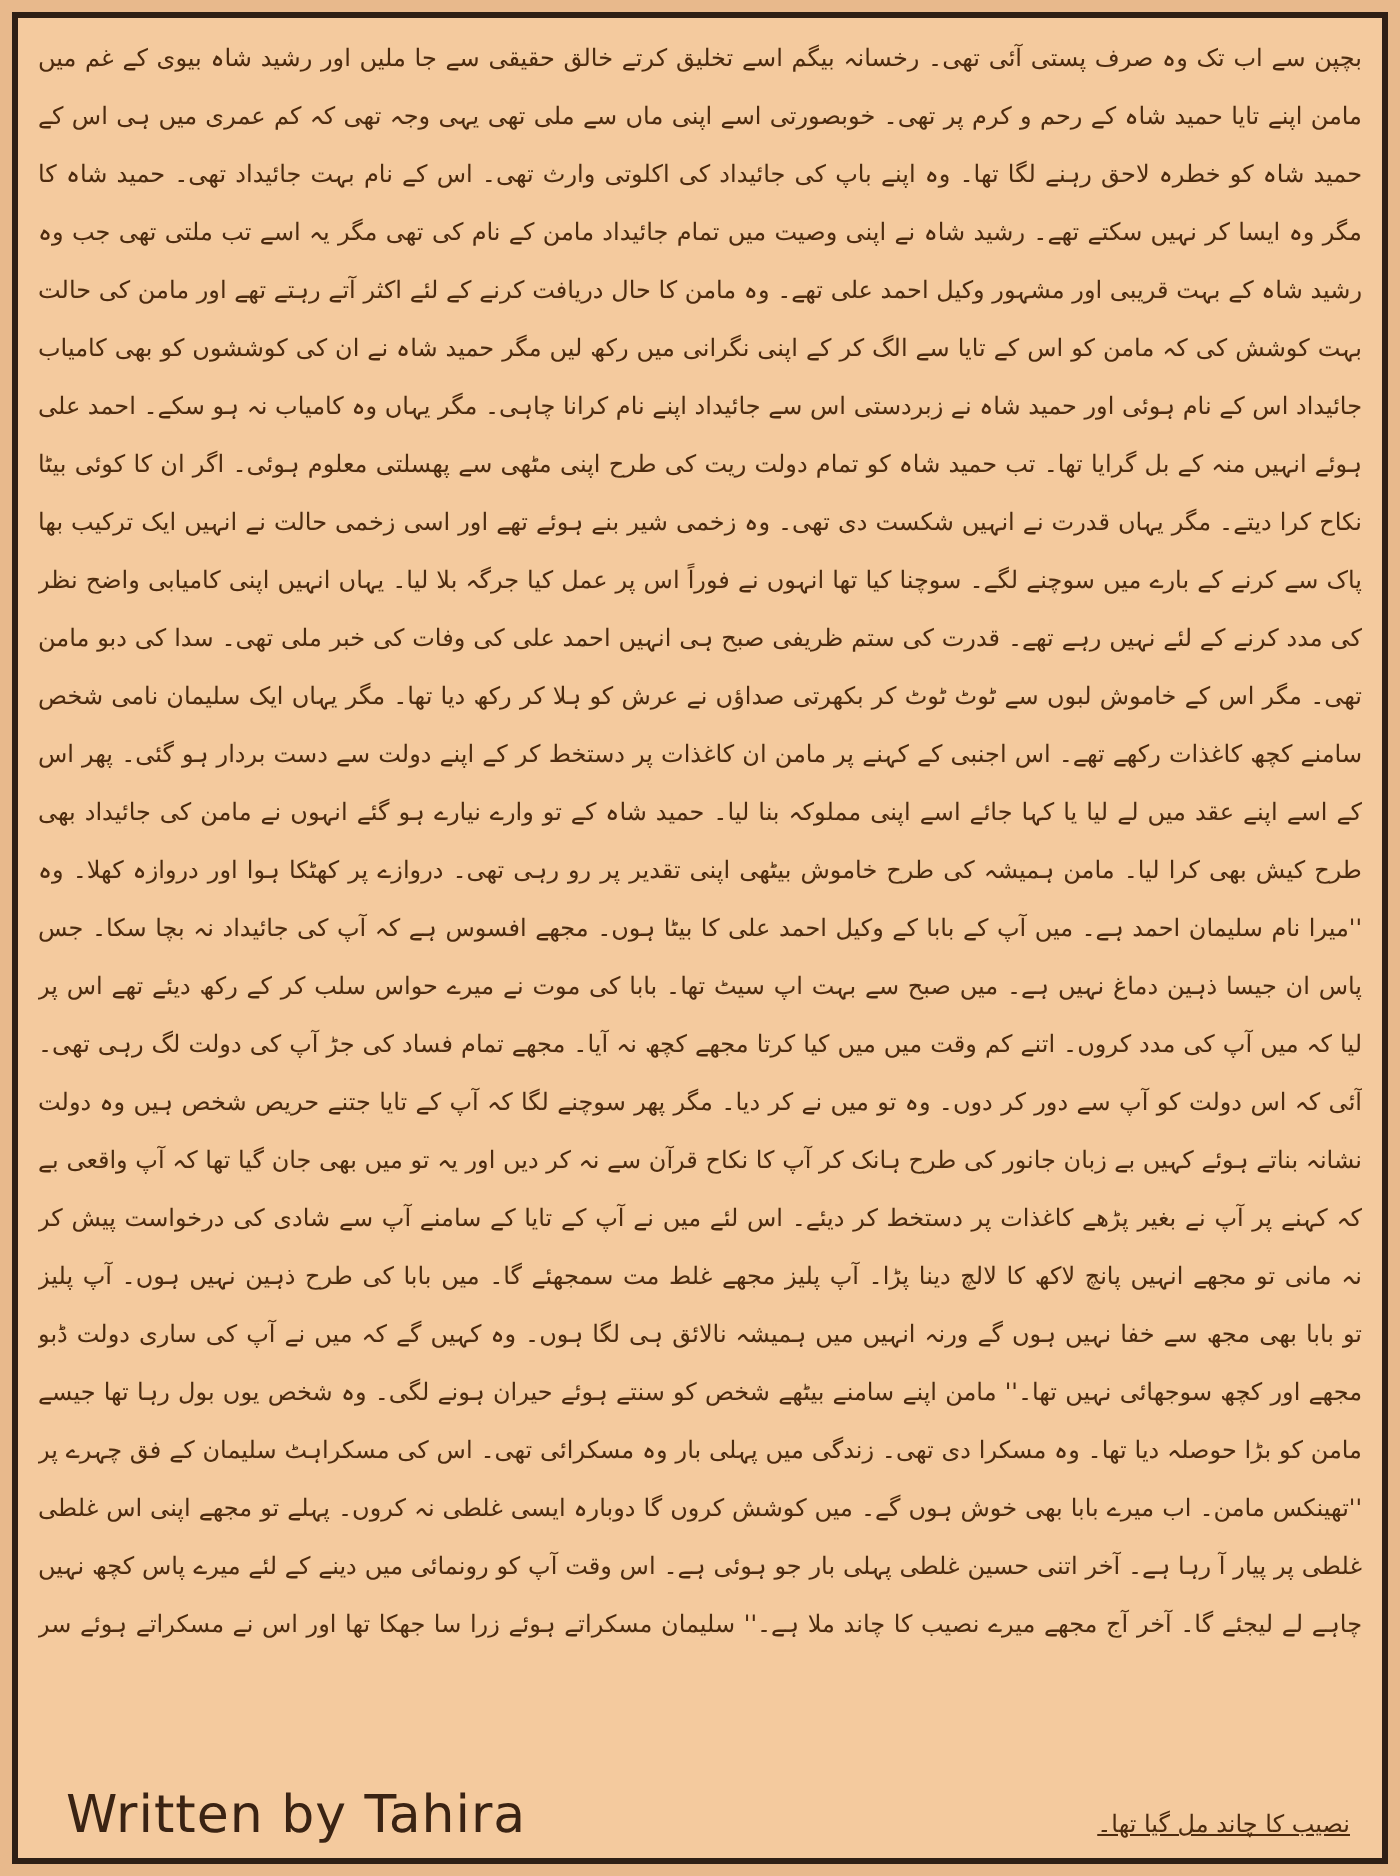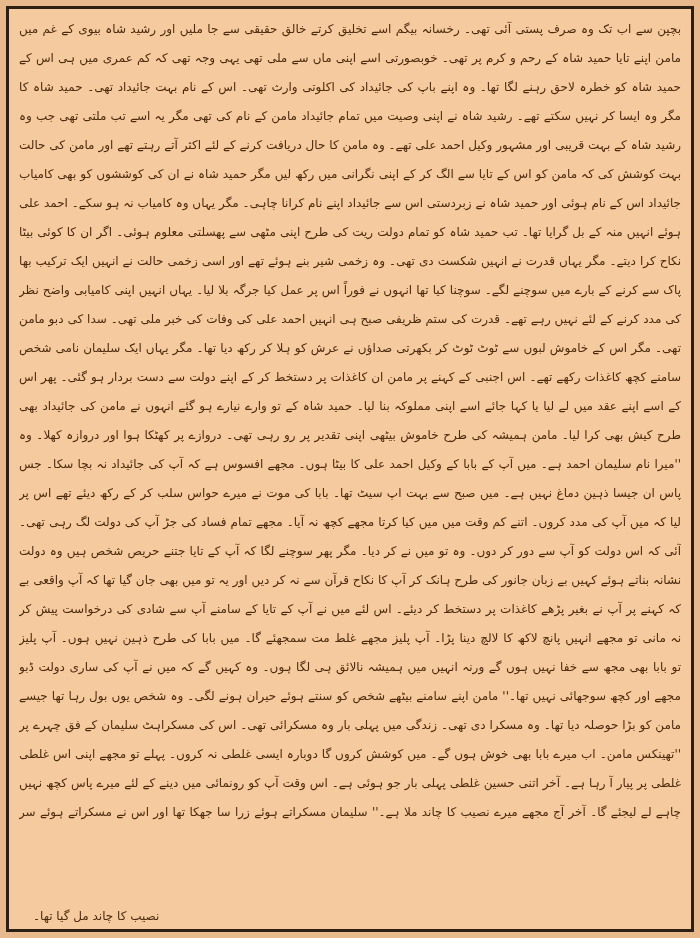--- a/index.html
+++ b/index.html
@@ -62,20 +62,21 @@
   .credit{
     font-size:26px;
     color:var(--credit-ink);
     letter-spacing:0.5px;
   }
   .last-line{
     direction:rtl;
     font-size:12px;
     color:var(--ink);
     text-align:right;
+    text-decoration:underline;
   }
 </style>
 </head>
 <body>
 
 <div class="page">
   <div class="content">
 
 
     <div class="body-text">
@@ -103,17 +104,18 @@
         <div class="line" dir="rtl">نہ مانی تو مجھے انہیں پانچ لاکھ کا لالچ دینا پڑا۔ آپ پلیز مجھے غلط مت سمجھئے گا۔ میں بابا کی طرح ذہین نہیں ہوں۔ آپ پلیز مجھے معاف کر دیں۔ اگر آپ نے معاف کر دیا</div>
         <div class="line" dir="rtl">تو بابا بھی مجھ سے خفا نہیں ہوں گے ورنہ انہیں میں ہمیشہ نالائق ہی لگا ہوں۔ وہ کہیں گے کہ میں نے آپ کی ساری دولت ڈبو دی۔ پلیز میری غلطی معاف کر دیجئے گا۔</div>
         <div class="line" dir="rtl">مجھے اور کچھ سوجھائی نہیں تھا۔'' مامن اپنے سامنے بیٹھے شخص کو سنتے ہوئے حیران ہونے لگی۔ وہ شخص یوں بول رہا تھا جیسے رٹا رٹایا سبق سنا رہا ہو۔ مگر اس کی باتوں نے</div>
         <div class="line para-end" dir="rtl">مامن کو بڑا حوصلہ دیا تھا۔ وہ مسکرا دی تھی۔ زندگی میں پہلی بار وہ مسکرائی تھی۔ اس کی مسکراہٹ سلیمان کے فق چہرے پر بھی مسکراہٹ بکھیر گئی۔</div>
         <div class="line" dir="rtl">''تھینکس مامن۔ اب میرے بابا بھی خوش ہوں گے۔ میں کوشش کروں گا دوبارہ ایسی غلطی نہ کروں۔ پہلے تو مجھے اپنی اس غلطی پر پشیمانی ہو رہی تھی پر اب مجھے میرے</div>
         <div class="line" dir="rtl">غلطی پر پیار آ رہا ہے۔ آخر اتنی حسین غلطی پہلی بار جو ہوئی ہے۔ اس وقت آپ کو رونمائی میں دینے کے لئے میرے پاس کچھ نہیں کل صبح آپ میرے ساتھ چلئے گا اور جو</div>
         <div class="line" dir="rtl">چاہے لے لیجئے گا۔ آخر آج مجھے میرے نصیب کا چاند ملا ہے۔'' سلیمان مسکراتے ہوئے زرا سا جھکا تھا اور اس نے مسکراتے ہوئے سر جھکا لیا کہ آج اسے بھی اپنے</div>
       </div>
 
     <div class="footer">
+      <div class="credit">Written by Tahira</div>
       <div class="last-line">نصیب کا چاند مل گیا تھا۔</div>
     </div>
 
   </div>
 </div>
 
 </body></html>

